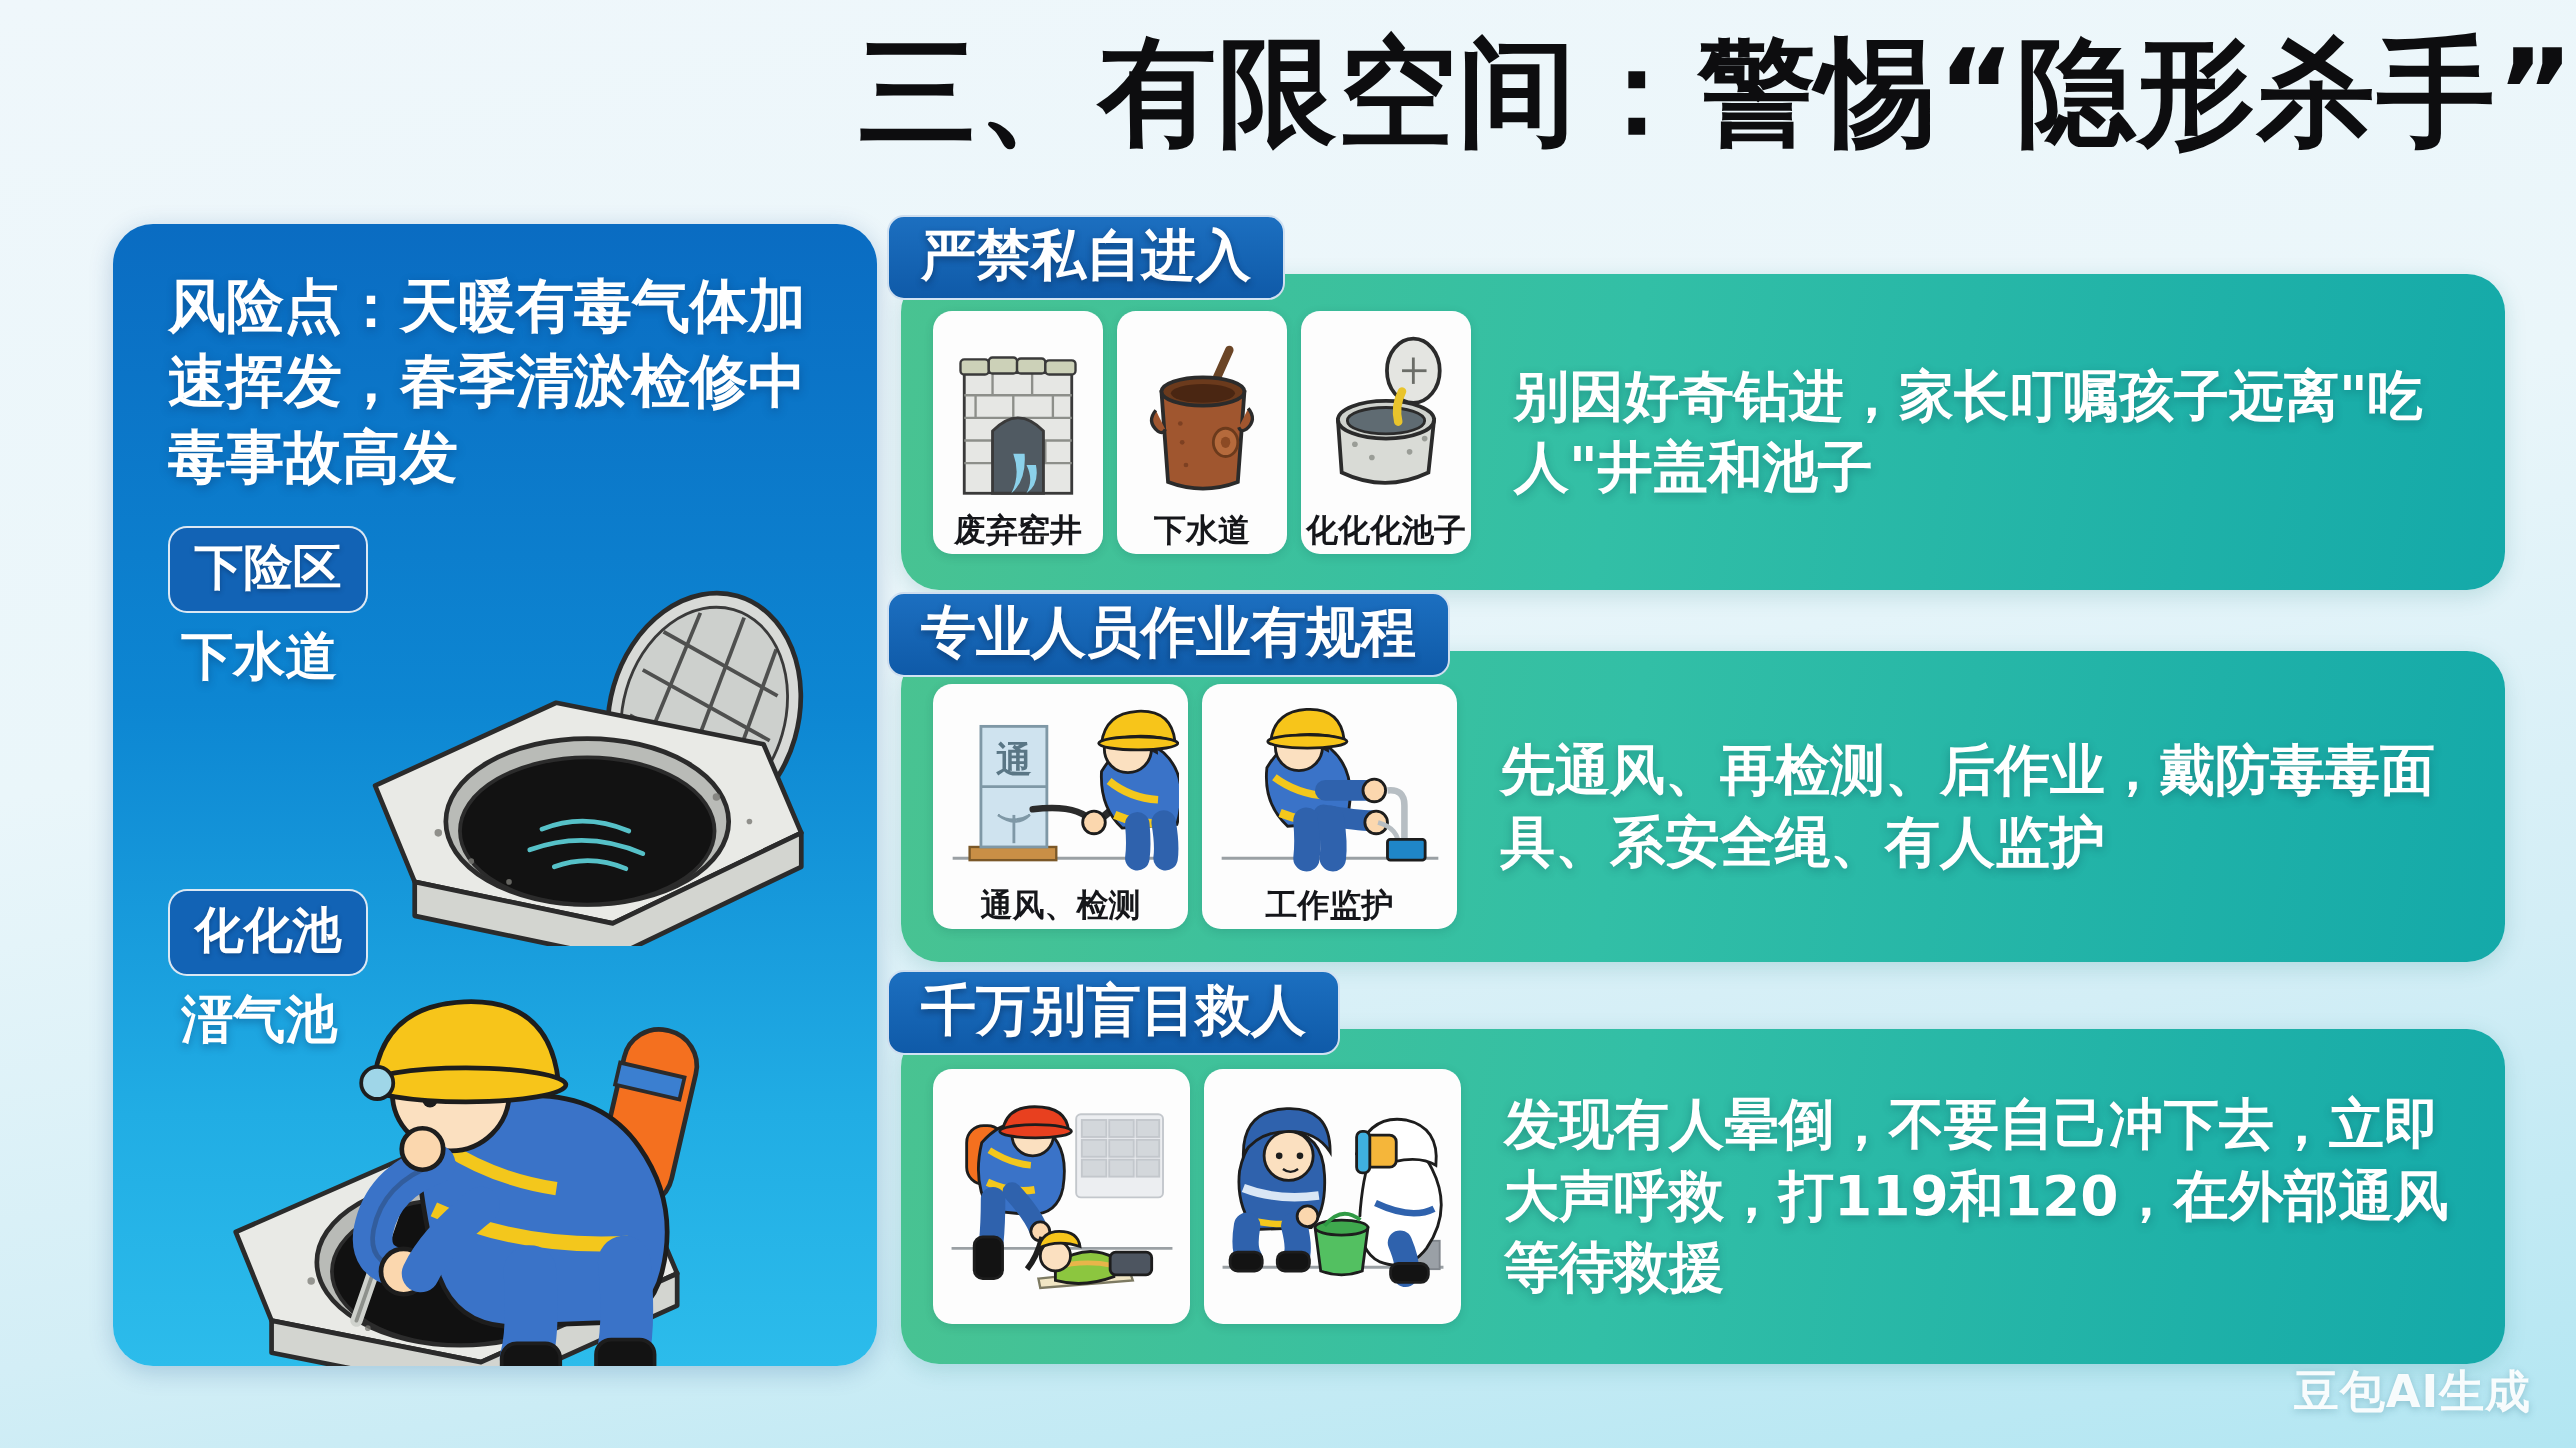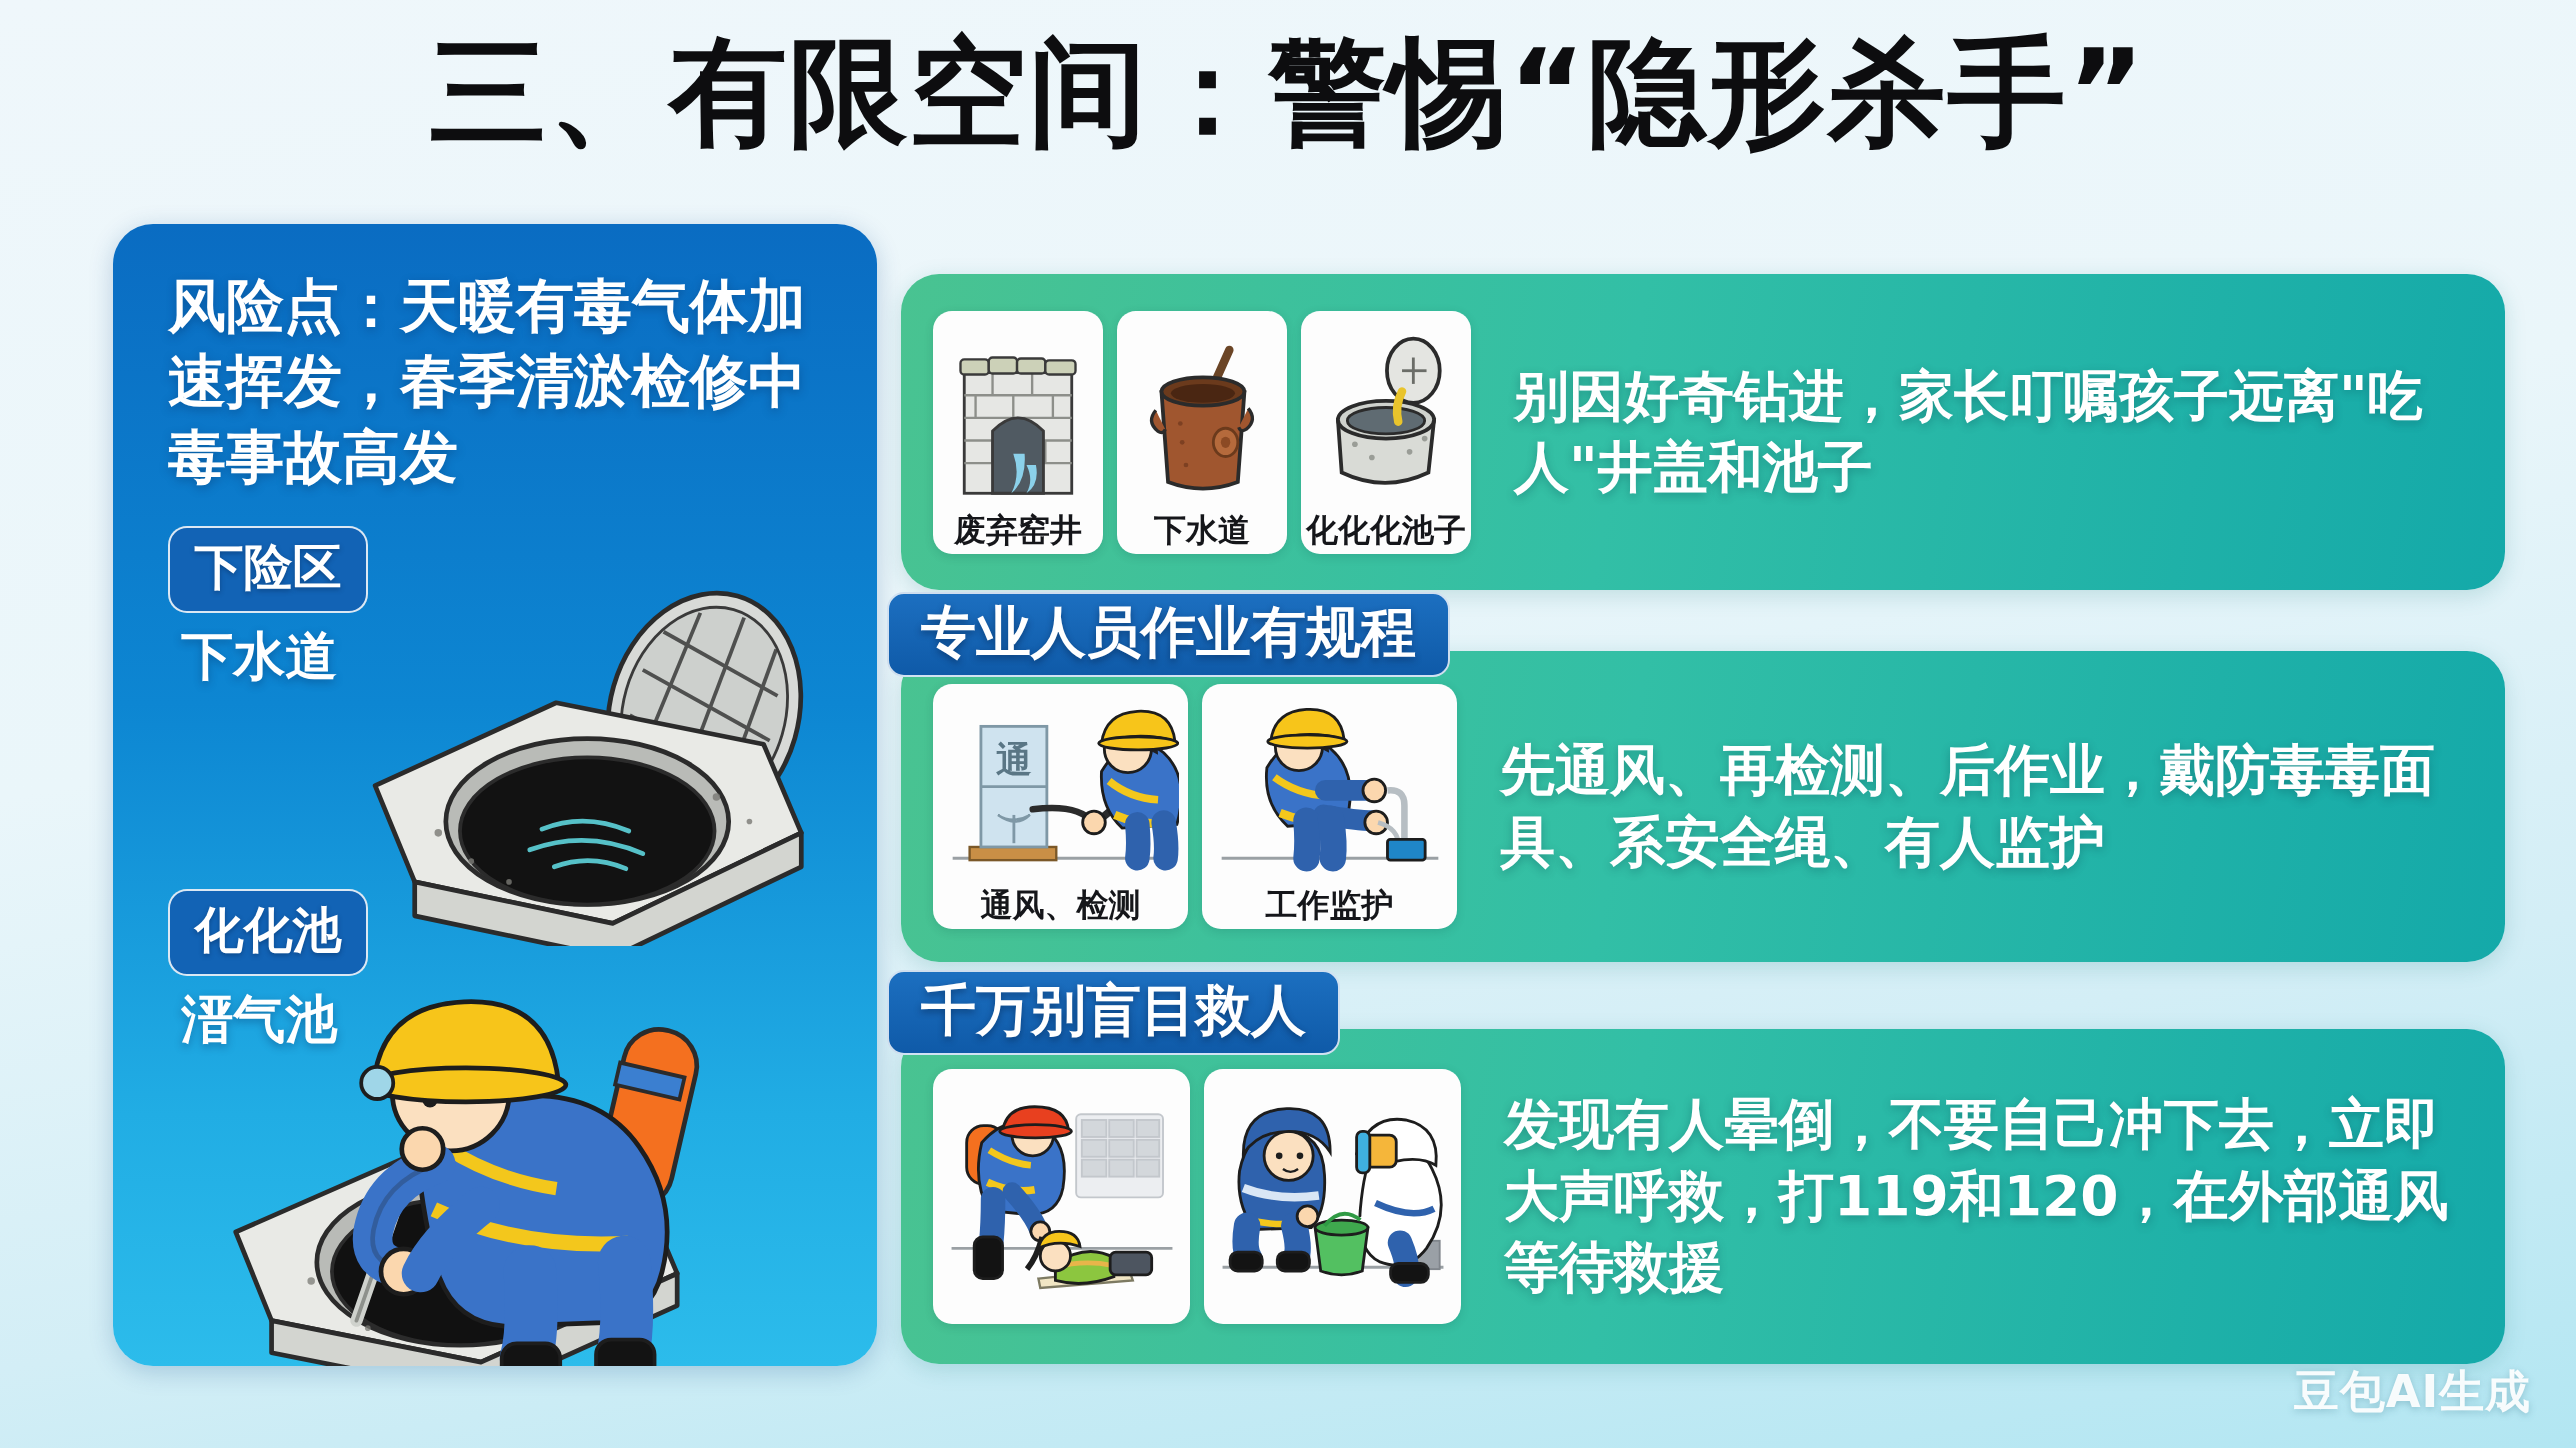--- a/index.html
+++ b/index.html
@@ -6,21 +6,21 @@
   html,body { width:2576px; height:1448px; overflow:hidden; }
   body {
     font-family: "Liberation Sans", "DejaVu Sans", sans-serif;
     background: linear-gradient(170deg, #eff7fb 0%, #eaf6fa 42%, #d3eef6 72%, #b2e6f2 100%);
     position:relative;
   }
 
   
   .title {
     position:absolute; top:17px; left:0; width:2576px;
-    text-align:center;
+    text-align:right;
     font-size:118px; line-height:1.28;
     font-weight:900; color:#0d0d0f;
     letter-spacing:1.9px;
     font-family:"DejaVu Sans","Liberation Sans",sans-serif;
   }
 
   
   .left-panel {
     position:absolute; left:113px; top:224px;
     width:764px; height:1142px;
@@ -215,20 +215,21 @@
 
       <path d="M352 310 q4 62 -4 92" fill="none" stroke="#3a73c8" stroke-width="56" stroke-linecap="round"></path>
       <path d="M452 300 q6 66 -2 100" fill="none" stroke="#3a73c8" stroke-width="56" stroke-linecap="round"></path>
       <rect x="322" y="386" width="62" height="64" rx="16" fill="#131313" stroke="#1d1d1d" stroke-width="4"></rect>
       <rect x="422" y="382" width="62" height="66" rx="16" fill="#131313" stroke="#1d1d1d" stroke-width="4"></rect>
     </svg>
   </div>
 </div>
 
 <div class="card" id="card1">
+  <div class="card-header">严禁私自进入</div>
   <div class="card-body">
     <div class="thumbs">
 
       <div class="thumb">
         <div class="art">
           <svg viewBox="0 0 150 175" width="142" height="165">
             <rect x="18" y="42" width="114" height="128" fill="#e6e7e4" stroke="#3a3a3a" stroke-width="3"></rect>
             <g stroke="#8d8f8a" stroke-width="2.5" fill="none">
               <line x1="18" y1="66" x2="132" y2="66"></line>
                 <line x1="18" y1="90" x2="132" y2="90"></line>

